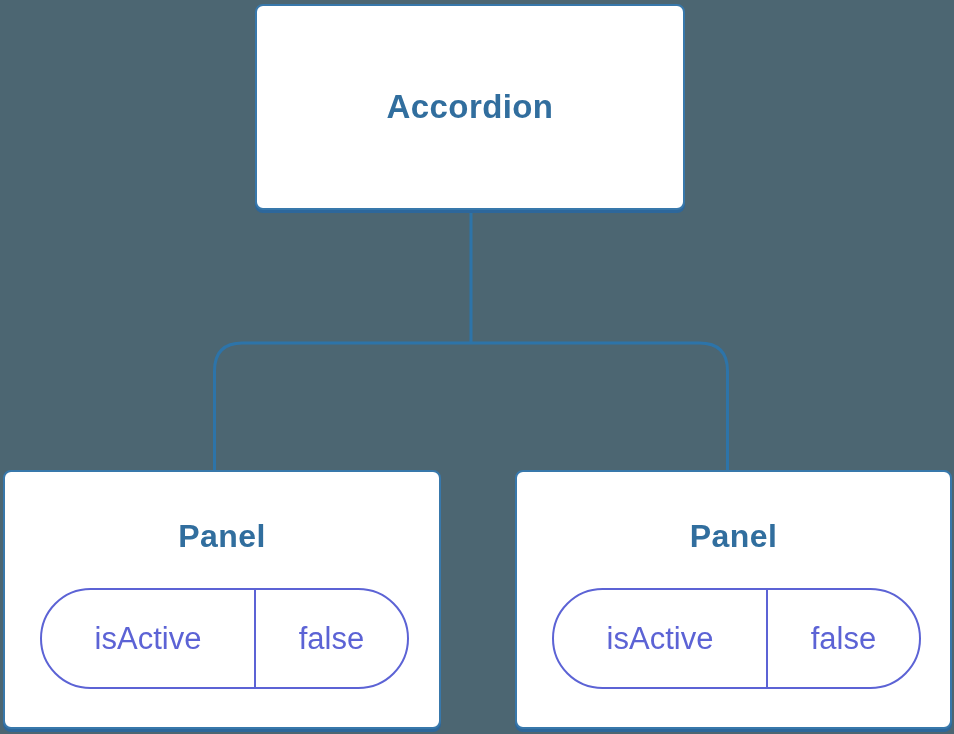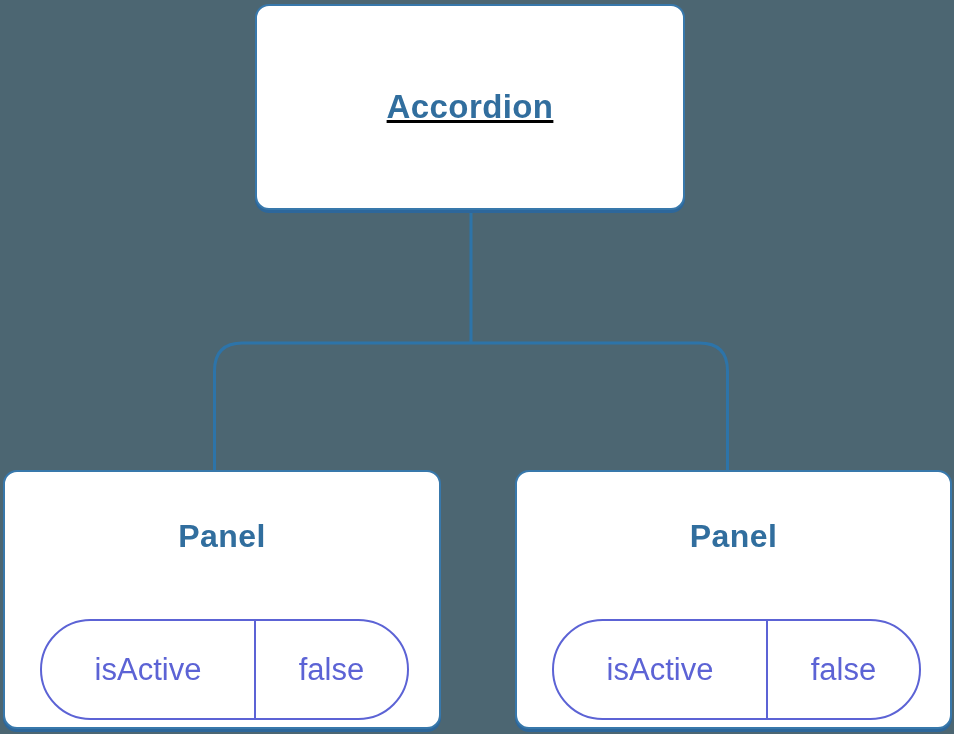--- a/index.html
+++ b/index.html
@@ -23,24 +23,23 @@
   }
   .connectors path {
     fill: none;
     stroke: var(--connector, #2d74a9);
     stroke-width: 3;
   }
   .node {
     position: absolute;
     background: var(--node-fill, #ffffff);
     border: 2px solid var(--node-border, #3878ab);
-    border-radius: 14px;
+    border-radius: 8px;
     box-shadow: 0 3px 0 var(--node-shadow, #2d679b);
     box-sizing: border-box;
-    text-decoration: underline;
   }
   .node-root {
     left: 255px;
     top: 4px;
     width: 430px;
     height: 206px;
     display: flex;
     align-items: center;
     justify-content: center;
   }
@@ -73,21 +72,20 @@
     left: 35px;
     top: 116px;
     width: 369px;
     height: 101px;
     border: 2px solid var(--prop-accent, #5c63d5);
     border-radius: 60px;
     box-sizing: border-box;
     display: flex;
     font-size: 31px;
     color: var(--prop-accent, #5c63d5);
-    margin-top: 31px;
   }
   .prop-name {
     width: 214px;
     box-sizing: border-box;
     border-right: 2px solid var(--prop-accent, #5c63d5);
     display: flex;
     align-items: center;
     justify-content: center;
   }
   .prop-value {

